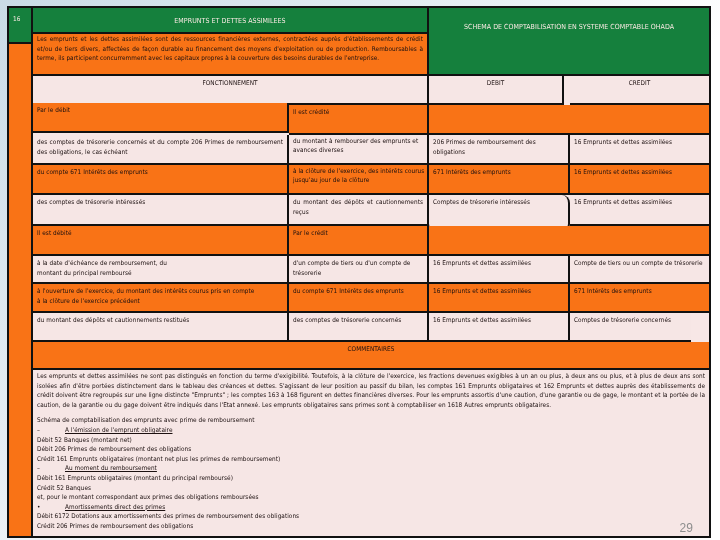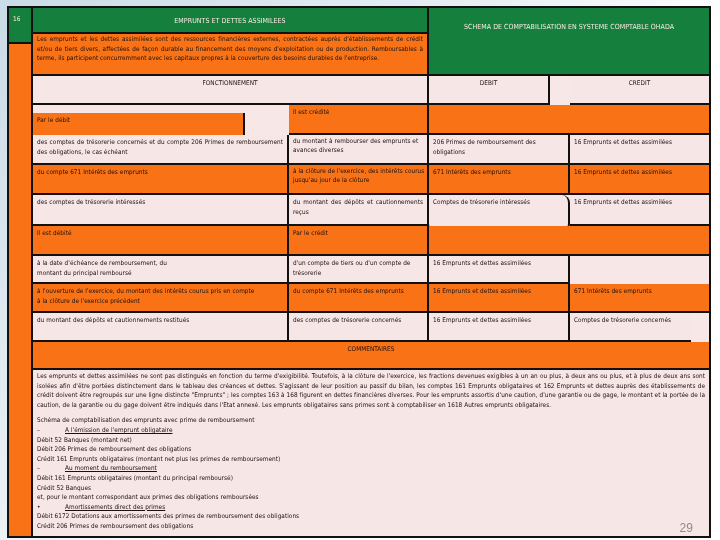--- a/index.html
+++ b/index.html
@@ -54,28 +54,28 @@
 
   <div class="cell band b-r" style="left:0;top:36px;width:24px;height:496px;"></div>
 
   <div class="cell band b-r b-b justify" style="left:24px;top:26px;width:396px;height:42px;line-height:9.6px;padding-top:1px;">
     <span>Les emprunts et les dettes assimilées sont des ressources financières externes, contractées auprès d'établissements de crédit et/ou de tiers divers, affectées de façon durable au financement des moyens d'exploitation ou de production. Remboursables à terme, ils participent concurremment avec les capitaux propres à la couverture des besoins durables de l'entreprise.</span>
   </div>
 
   <div class="cell light b-r b-b center" style="left:24px;top:68px;width:396px;height:29px;">
     <span>FONCTIONNEMENT</span>
   </div>
-  <div class="cell light b-r b-b center" style="left:420px;top:68px;width:121px;height:29px;">
+  <div class="cell light b-r b-b center" style="left:420px;top:68px;width:135px;height:29px;">
     <span>DEBIT</span>
   </div>
   <div class="cell light b-b center" style="left:561px;top:68px;width:139px;height:29px;">
     <span>CREDIT</span>
   </div>
 
-  <div class="cell band b-r b-b" style="left:24px;top:105px;width:212px;height:30px;">
+  <div class="cell band b-r b-b" style="left:24px;top:95px;width:256px;height:30px;">
     <span>Par le débit</span>
   </div>
   <div class="cell band b-r b-b" style="left:280px;top:97px;width:140px;height:30px;">
     <span>Il est crédité</span>
   </div>
   <div class="cell band b-b" style="left:420px;top:97px;width:280px;height:30px;"></div>
 
   <div class="cell light b-r b-b justify" style="left:24px;top:127px;width:256px;height:30px;">
     <span>des comptes de trésorerie concernés et du compte 206 Primes de remboursement des obligations, le cas échéant</span>
   </div>
@@ -127,20 +127,23 @@
 
   <div class="cell light b-r b-b" style="left:24px;top:248px;width:256px;height:28px;">
     <span class="line">à la date d'échéance de remboursement, du</span>
     <span class="line">montant du principal remboursé</span>
   </div>
   <div class="cell light b-r b-b" style="left:280px;top:248px;width:140px;height:28px;">
     <span>d'un compte de tiers ou d'un compte de trésorerie</span>
   </div>
   <div class="cell light b-r b-b" style="left:420px;top:248px;width:141px;height:28px;">
     <span>16 Emprunts et dettes assimilées</span>
+  </div>
+  <div class="cell light b-b justify" style="left:561px;top:248px;width:139px;height:28px;">
+    <span>Compte de tiers ou un compte de trésorerie</span>
   </div>
 
   <div class="cell band b-r b-b" style="left:24px;top:276px;width:256px;height:29px;">
     <span class="line">à l'ouverture de l'exercice, du montant des intérêts courus pris en compte</span>
     <span class="line">à la clôture de l'exercice précédent</span>
   </div>
   <div class="cell band b-r b-b" style="left:280px;top:276px;width:140px;height:29px;">
     <span>du compte 671 Intérêts des emprunts</span>
   </div>
   <div class="cell band b-r b-b" style="left:420px;top:276px;width:141px;height:29px;">

